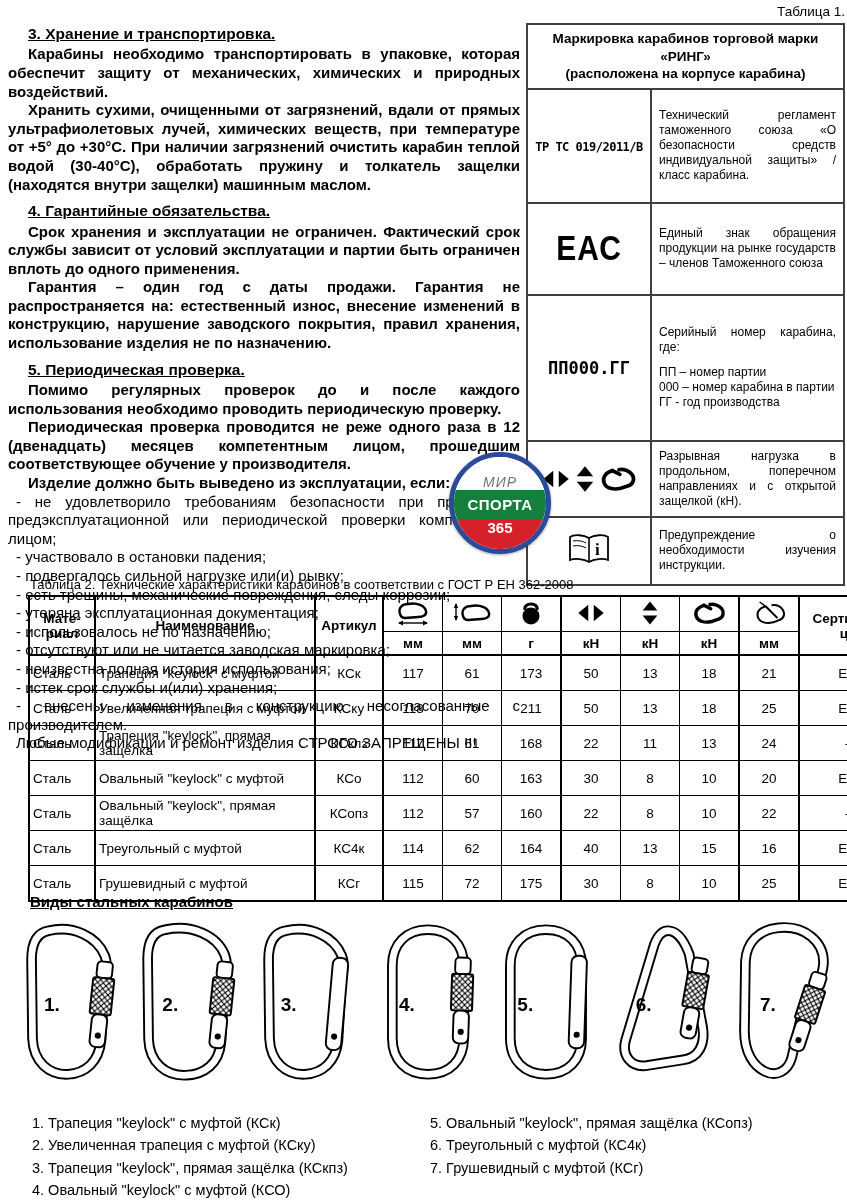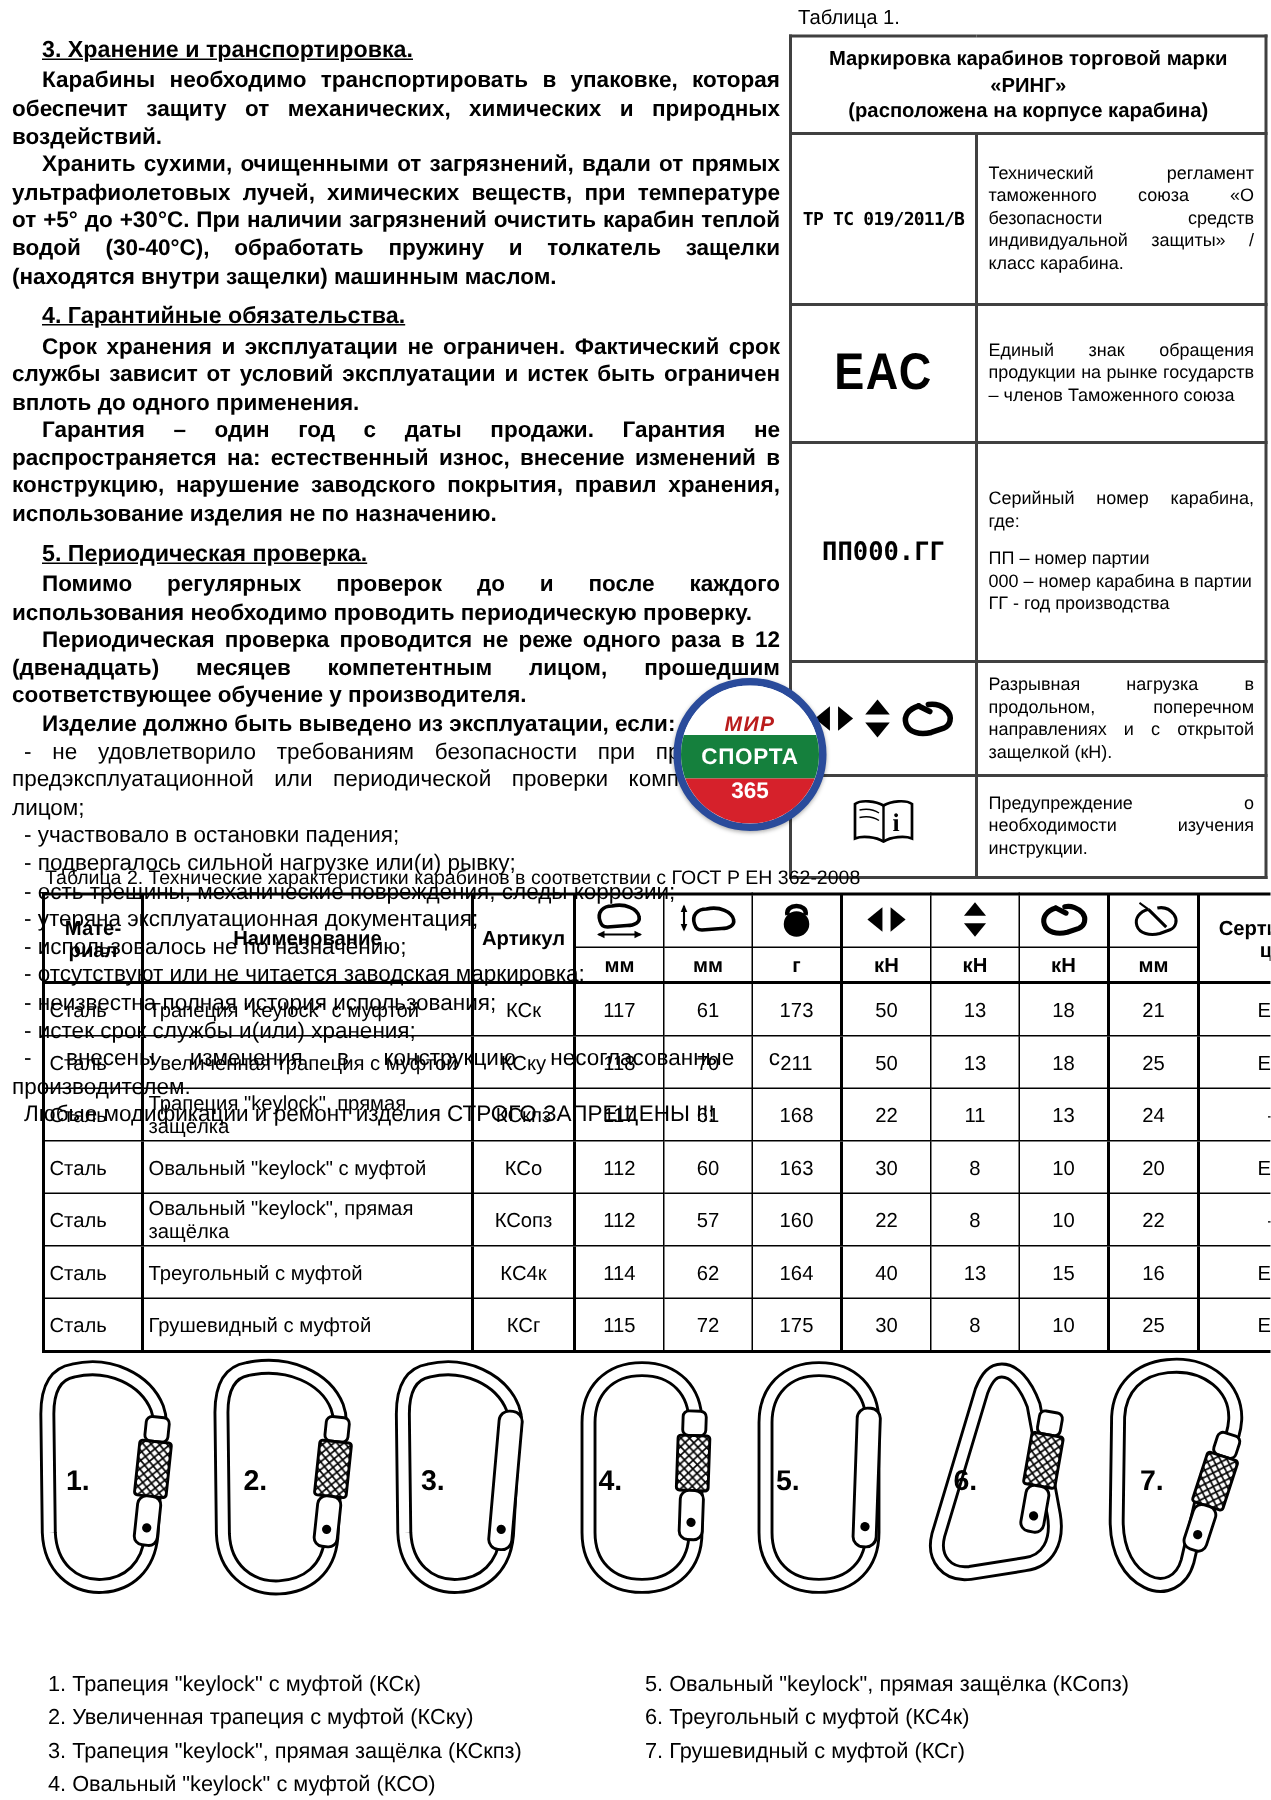--- a/index.html
+++ b/index.html
@@ -9,39 +9,39 @@
   }
   
   .left-col{position:absolute;left:8px;top:24px;width:512px;}
   .sec-title{font-weight:bold;text-decoration:underline;font-size:15.5px;line-height:1.25;text-indent:20px;margin:7px 0 2px 0;}
   .sec-title.first{margin-top:0;}
   .para{margin:0;text-align:justify;text-indent:20px;font-size:15px;line-height:1.24;font-weight:bold;}
   .bullet{margin:0;text-align:justify;text-indent:8px;font-size:15px;line-height:1.24;}
   .closing{margin:0;text-align:left;text-indent:8px;font-size:15px;line-height:1.24;}
   
   .t1-wrap{position:absolute;left:526px;top:4px;width:319px;}
-  .t1-caption{font-size:13.5px;margin:0 0 4px 6px;}
+  .t1-caption{font-size:13.5px;margin:0 0 4px 6px;text-align:right;}
   table.table1{border-collapse:collapse;width:100%;}
   table.table1 td{border:2px solid #404040;vertical-align:middle;}
   .t1-head{font-weight:bold;text-align:center;font-size:13.5px;line-height:1.3;padding:5px 4px;}
   .t1-sym{width:118px;text-align:center;padding:2px;}
   .t1-desc{font-size:12px;text-align:justify;padding:5px 7px;line-height:1.24;}
   .t1-desc p{margin:0;}
   .t1-desc p.gap{margin-top:10px;}
   .code{font-family:"DejaVu Sans Mono",monospace;font-weight:bold;font-size:12px;letter-spacing:-0.5px;white-space:nowrap;}
   .code.serial{font-size:17px;letter-spacing:0;}
   .eac{font-weight:bold;font-size:30px;letter-spacing:1px;transform:scaleY(1.15);display:inline-block;}
   .sym-icons{display:flex;align-items:center;justify-content:center;gap:4px;}
   
   .logo{position:absolute;left:449px;top:452px;width:102px;height:102px;border-radius:50%;
         border:5px solid #2a4b9b;box-sizing:border-box;overflow:hidden;z-index:6;
         display:flex;flex-direction:column;background:#fff;
         box-shadow:0 1px 3px rgba(0,0,0,.35);}
   .logo .band1{height:36%;background:#fff;display:flex;align-items:flex-end;justify-content:center;
-        color:#b91c1c;font-weight:bold;font-style:italic;font-size:14px;letter-spacing:1px;
+        color:#737373;font-weight:normal;font-style:italic;font-size:14px;letter-spacing:1px;
         text-shadow:0 0 2px #fff;}
   .logo .band2{height:31%;background:#15803d;display:flex;align-items:center;justify-content:center;
         color:#fff;font-weight:bold;font-size:15px;letter-spacing:.5px;}
   .logo .band3{height:33%;background:#d6212b;display:flex;align-items:flex-start;justify-content:center;
         color:#fff;font-weight:bold;font-size:15px;}
   
   .t2-wrap{position:absolute;left:28px;top:577px;width:808px;}
   .t2-caption{font-size:13px;margin:0 0 3px 2px;}
   table.table2{border-collapse:collapse;width:807px;border:2.5px solid #000;table-layout:fixed;}
   table.table2 th,table.table2 td{border:1px solid #000;padding:2px 3px;font-size:13.5px;}
@@ -89,21 +89,21 @@
   <div class="sec-title first">3. Хранение и транспортировка.</div>
   <div>
 
   <p class="para">Карабины необходимо транспортировать в упаковке, которая обеспечит защиту от механических, химических и природных воздействий.</p>
       <p class="para">Хранить сухими, очищенными от загрязнений, вдали от прямых ультрафиолетовых лучей, химических веществ, при температуре от +5° до +30°С. При наличии загрязнений очистить карабин теплой водой (30-40°С), обработать пружину и толкатель защелки (находятся внутри защелки) машинным маслом.</p>
     </div>
 
   <div class="sec-title">4. Гарантийные обязательства.</div>
   <div>
 
-  <p class="para">Срок хранения и эксплуатации не ограничен. Фактический срок службы зависит от условий эксплуатации и истек быть ограничен вплоть до одного применения.</p>
+  <p class="para">Срок хранения и эксплуатации не ограничен. Фактический срок службы зависит от условий эксплуатации и партии быть ограничен вплоть до одного применения.</p>
       <p class="para">Гарантия – один год с даты продажи. Гарантия не распространяется на: естественный износ, внесение изменений в конструкцию, нарушение заводского покрытия, правил хранения, использование изделия не по назначению.</p>
     </div>
 
   <div class="sec-title">5. Периодическая проверка.</div>
   <div>
 
   <p class="para">Помимо регулярных проверок до и после каждого использования необходимо проводить периодическую проверку.</p>
       <p class="para">Периодическая проверка проводится не реже одного раза в 12 (двенадцать) месяцев компетентным лицом, прошедшим соответствующее обучение у производителя.</p>
       <p class="para">Изделие должно быть выведено из эксплуатации, если:</p>
     </div>
@@ -359,20 +359,21 @@
     <td class="c-num">8</td>
     <td class="c-num">10</td>
     <td class="c-num bl2">25</td>
     <td class="c-cert bl2">ЕАС</td>
   </tr>
 </tbody>
   </table>
 </div>
 
 <div class="carabiners">
+  <div class="car-heading">Виды стальных карабинов</div>
   <div class="car-row">
 
     <div class="car-fig">
       <span class="car-num">1.</span>
       <svg width="106" height="176" viewBox="0 0 110 180">
         <path class="tube-o" d="M 30,16 C 55,10 80,22 88,42 C 91,50 90,56 88,62 L 84,130 C 82,152 68,164 50,165 C 30,166 14,152 13,128 L 12,46 C 12,28 18,18 30,16 Z"></path>
         <path class="tube-i" d="M 30,16 C 55,10 80,22 88,42 C 91,50 90,56 88,62 L 84,130 C 82,152 68,164 50,165 C 30,166 14,152 13,128 L 12,46 C 12,28 18,18 30,16 Z"></path>
         <g transform="translate(84,94) rotate(6)">
           <rect class="gate-part" x="-8" y="-46" width="16" height="17" rx="4"></rect>
           <rect class="knurl-rect" x="-11" y="-29" width="22" height="38" rx="2"></rect>

